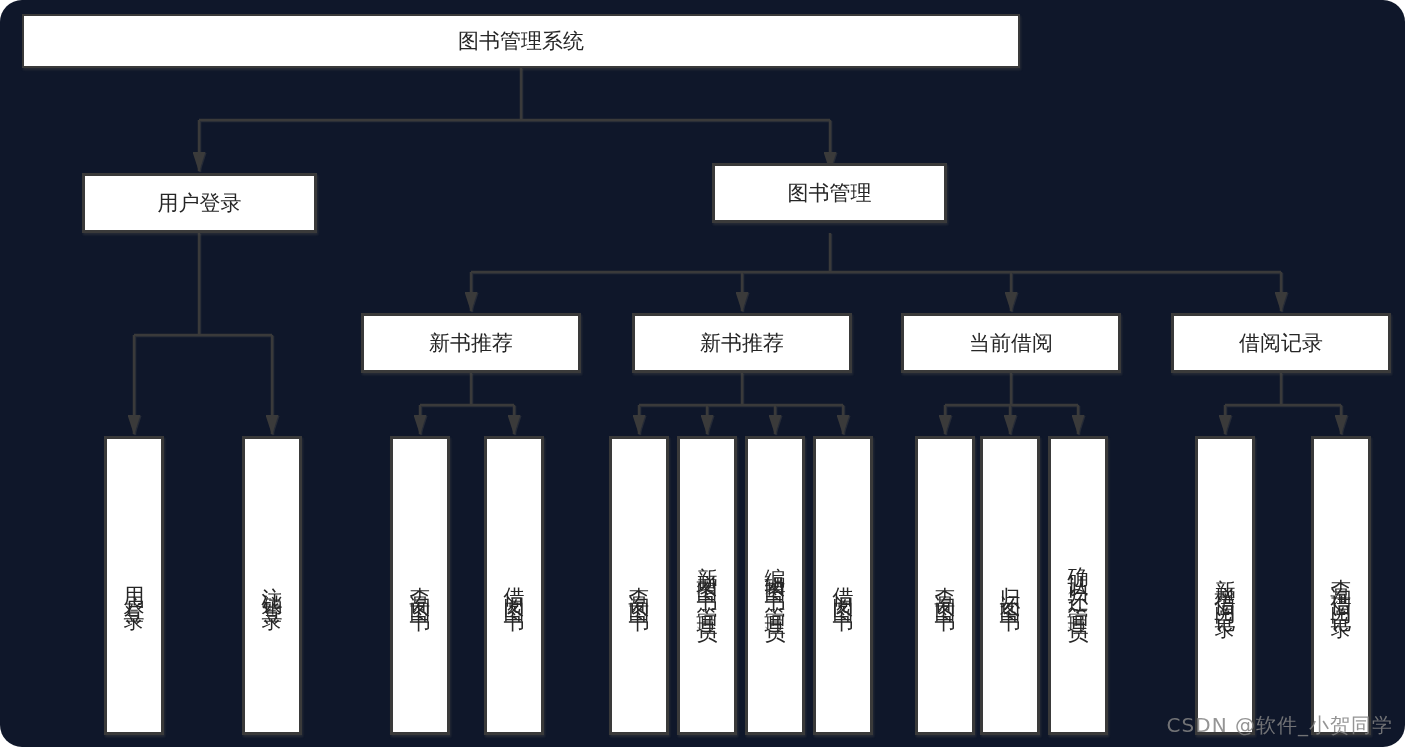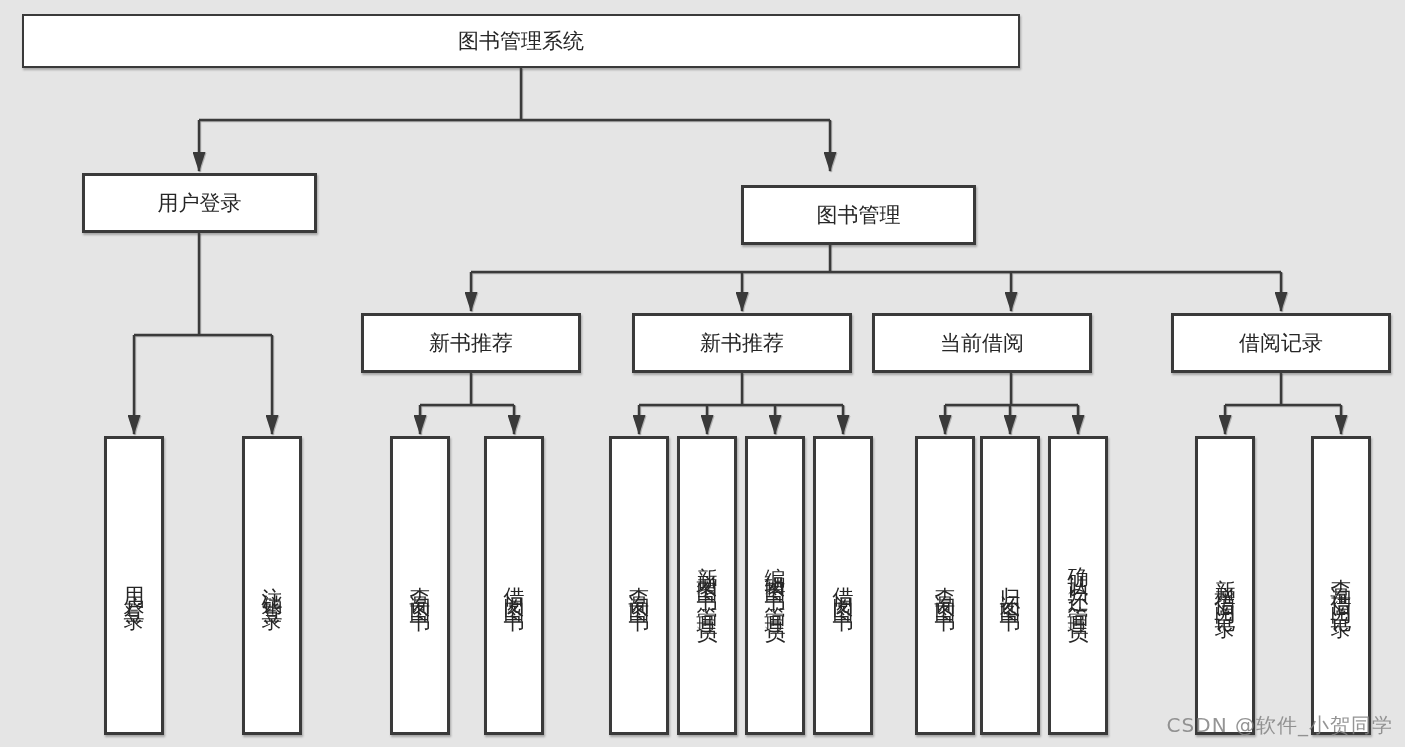--- a/index.html
+++ b/index.html
@@ -1,22 +1,23 @@
 <!DOCTYPE html>
 <html><head>
 <meta charset="utf-8">
 <style>
   html, body { margin: 0; padding: 0; background: #ffffff; }
   .canvas {
     position: relative;
     width: 1405px;
     height: 747px;
-    background: #e5e5e5;
+    background: #0f172a;
     font-family: "DejaVu Sans", "Liberation Sans", sans-serif;
     overflow: hidden;
+    border-radius: 22px;
   }
   svg.connectors {
     position: absolute;
     left: 0; top: 0;
     width: 1405px; height: 747px;
     filter: drop-shadow(1px 1px 0.5px rgba(80,80,80,0.35));
   }
   .box {
     position: absolute;
     box-sizing: border-box;
@@ -93,25 +94,25 @@
       <line x1="1078" y1="405" x2="1078" y2="434" marker-end="url(#arw)"></line>
 
       <line x1="1225" y1="405" x2="1225" y2="434" marker-end="url(#arw)"></line>
       <line x1="1341" y1="405" x2="1341" y2="434" marker-end="url(#arw)"></line>
     </g>
   </svg>
 
   <div class="box root" style="left:22px; top:14px; width:998px; height:54px;">图书管理系统</div>
 
   <div class="box l2" style="left:82px; top:173px; width:235px; height:60px;">用户登录</div>
-  <div class="box l2" style="left:712px; top:185px; width:235px; height:60px;margin-left:29px;">图书管理</div>
+  <div class="box l2" style="left:712px; top:163px; width:235px; height:60px;">图书管理</div>
 
   <div class="box l3" style="left:361px; top:313px; width:220px; height:60px;">新书推荐</div>
   <div class="box l3" style="left:632px; top:313px; width:220px; height:60px;">新书推荐</div>
-  <div class="box l3" style="left:872px; top:313px; width:220px; height:60px;">当前借阅</div>
+  <div class="box l3" style="left:901px; top:313px; width:220px; height:60px;">当前借阅</div>
   <div class="box l3" style="left:1171px; top:313px; width:220px; height:60px;">借阅记录</div>
 
   <div class="box leaf" style="left:104px;">
     <span class="vtext">用户登录</span>
   </div>
   <div class="box leaf" style="left:242px;">
     <span class="vtext">注销登录</span>
   </div>
 
   <div class="box leaf" style="left:390px;">

